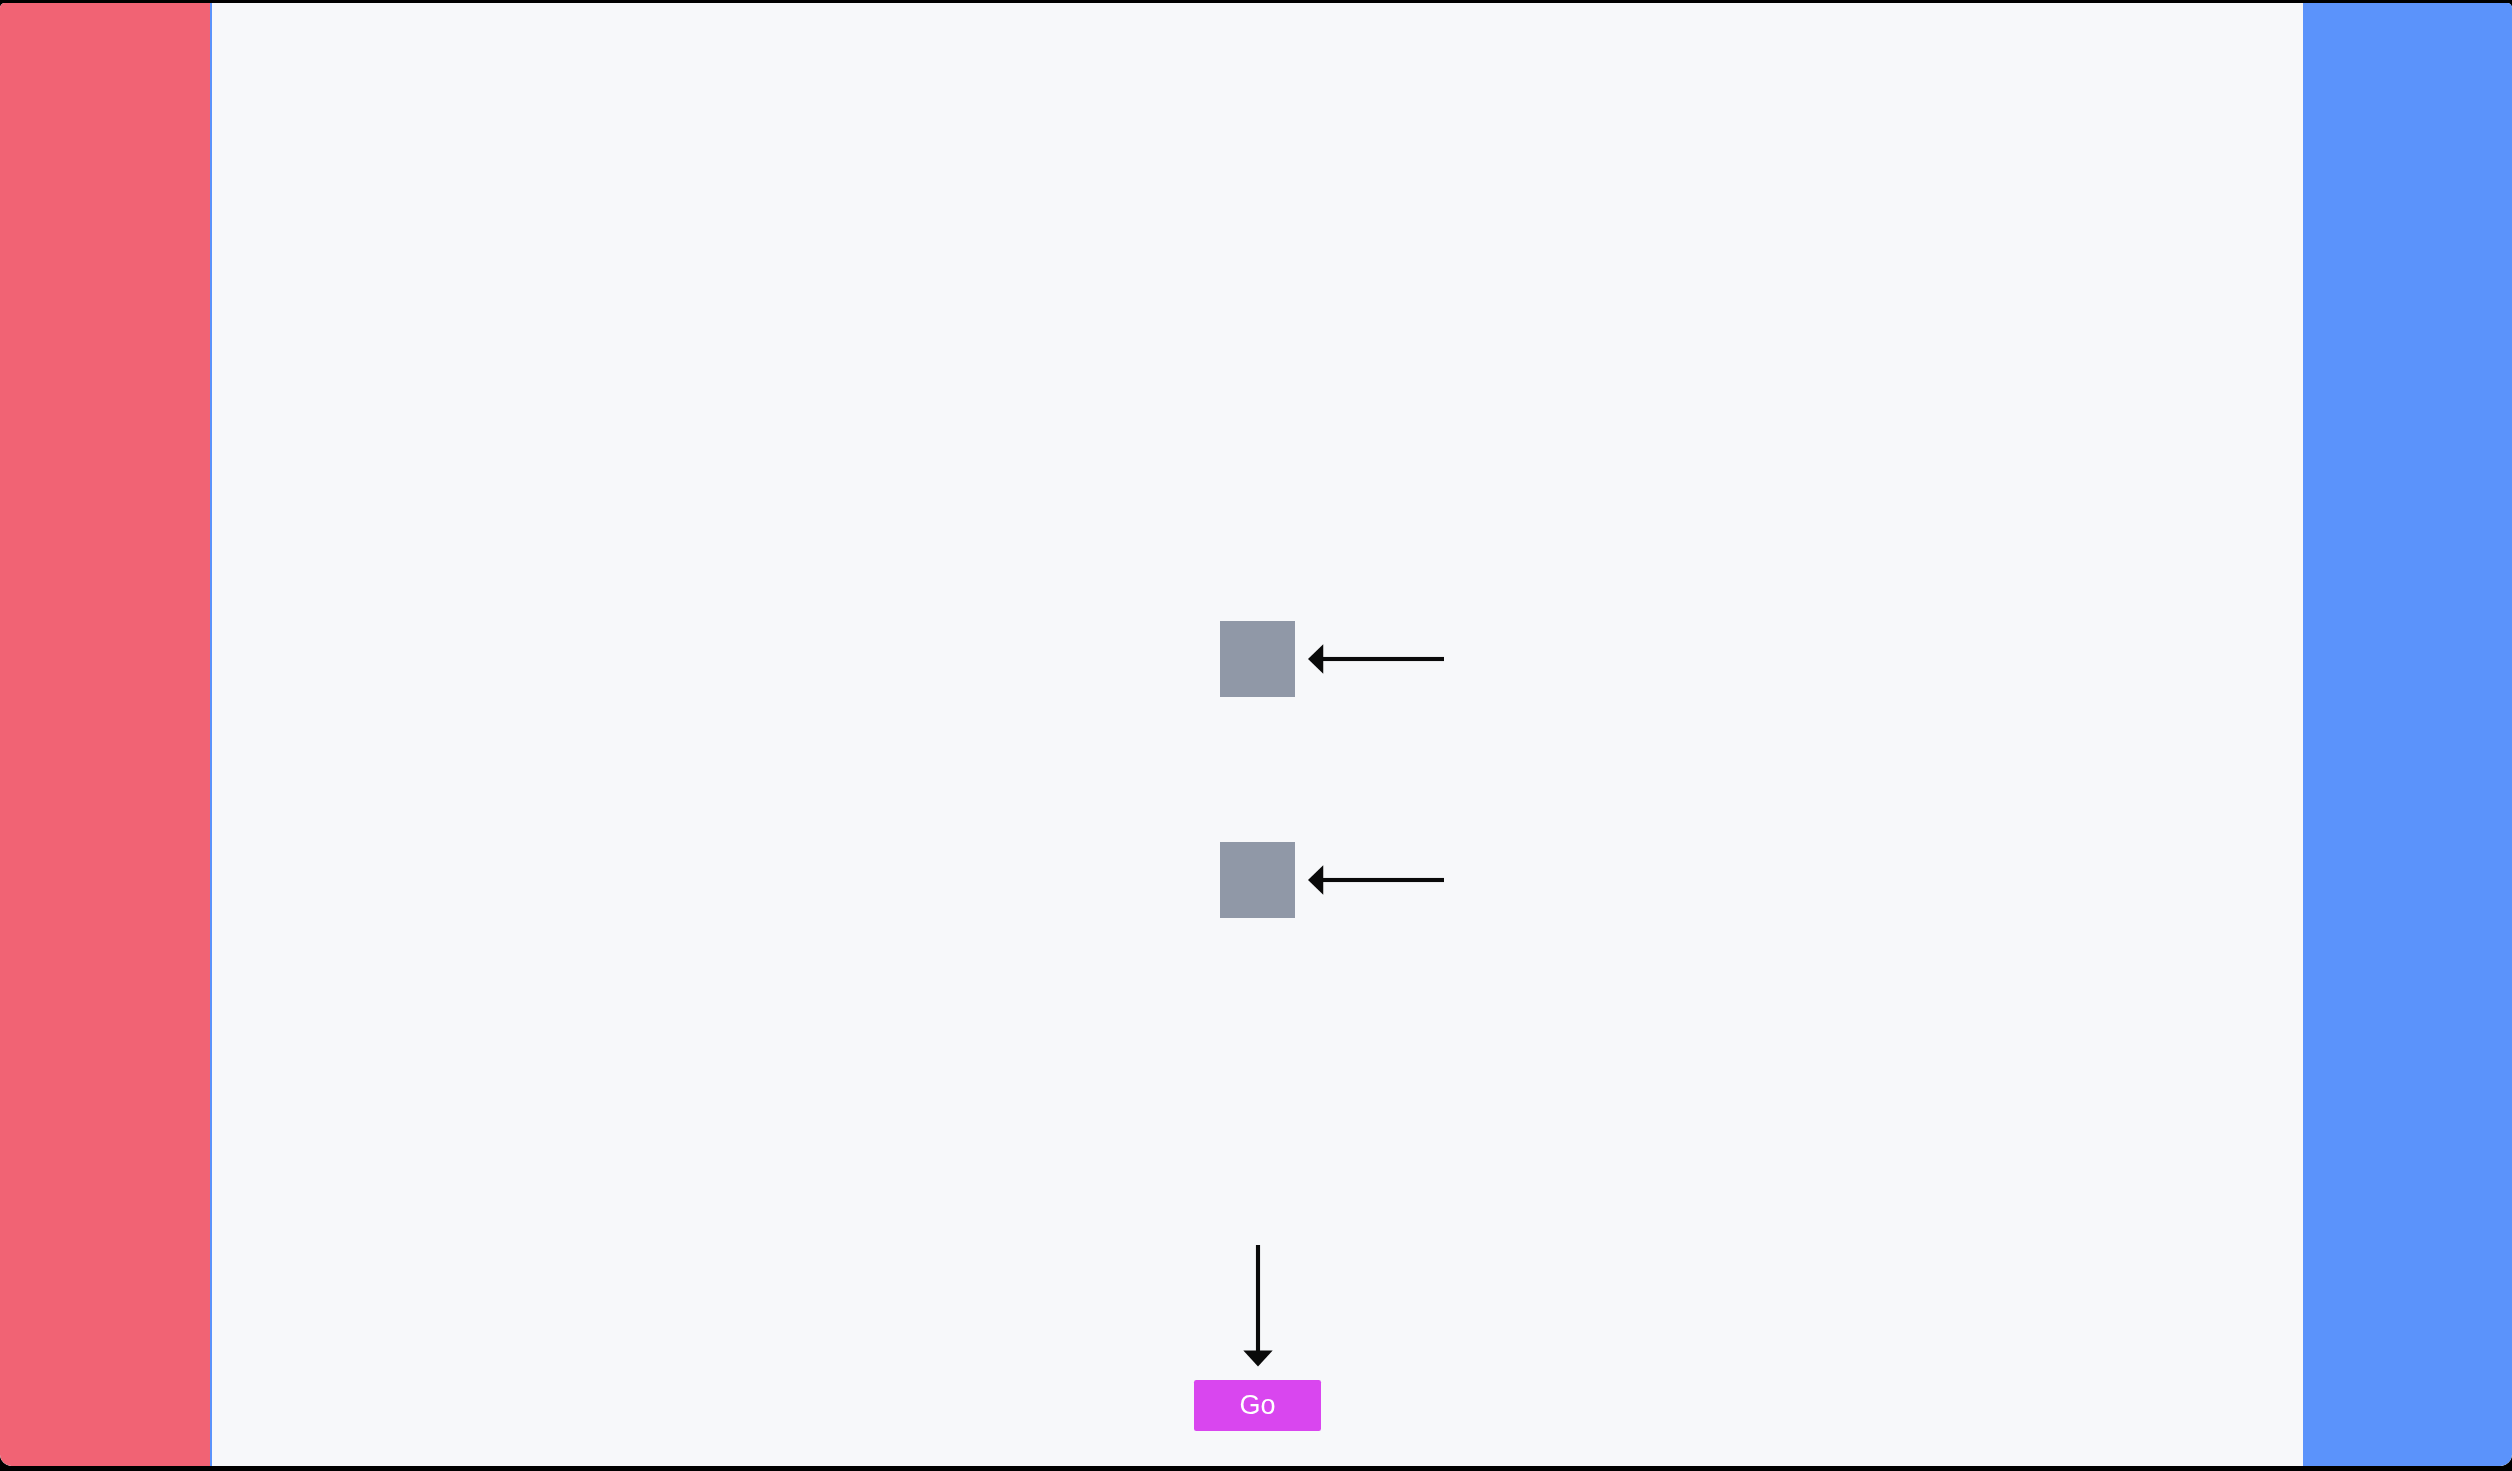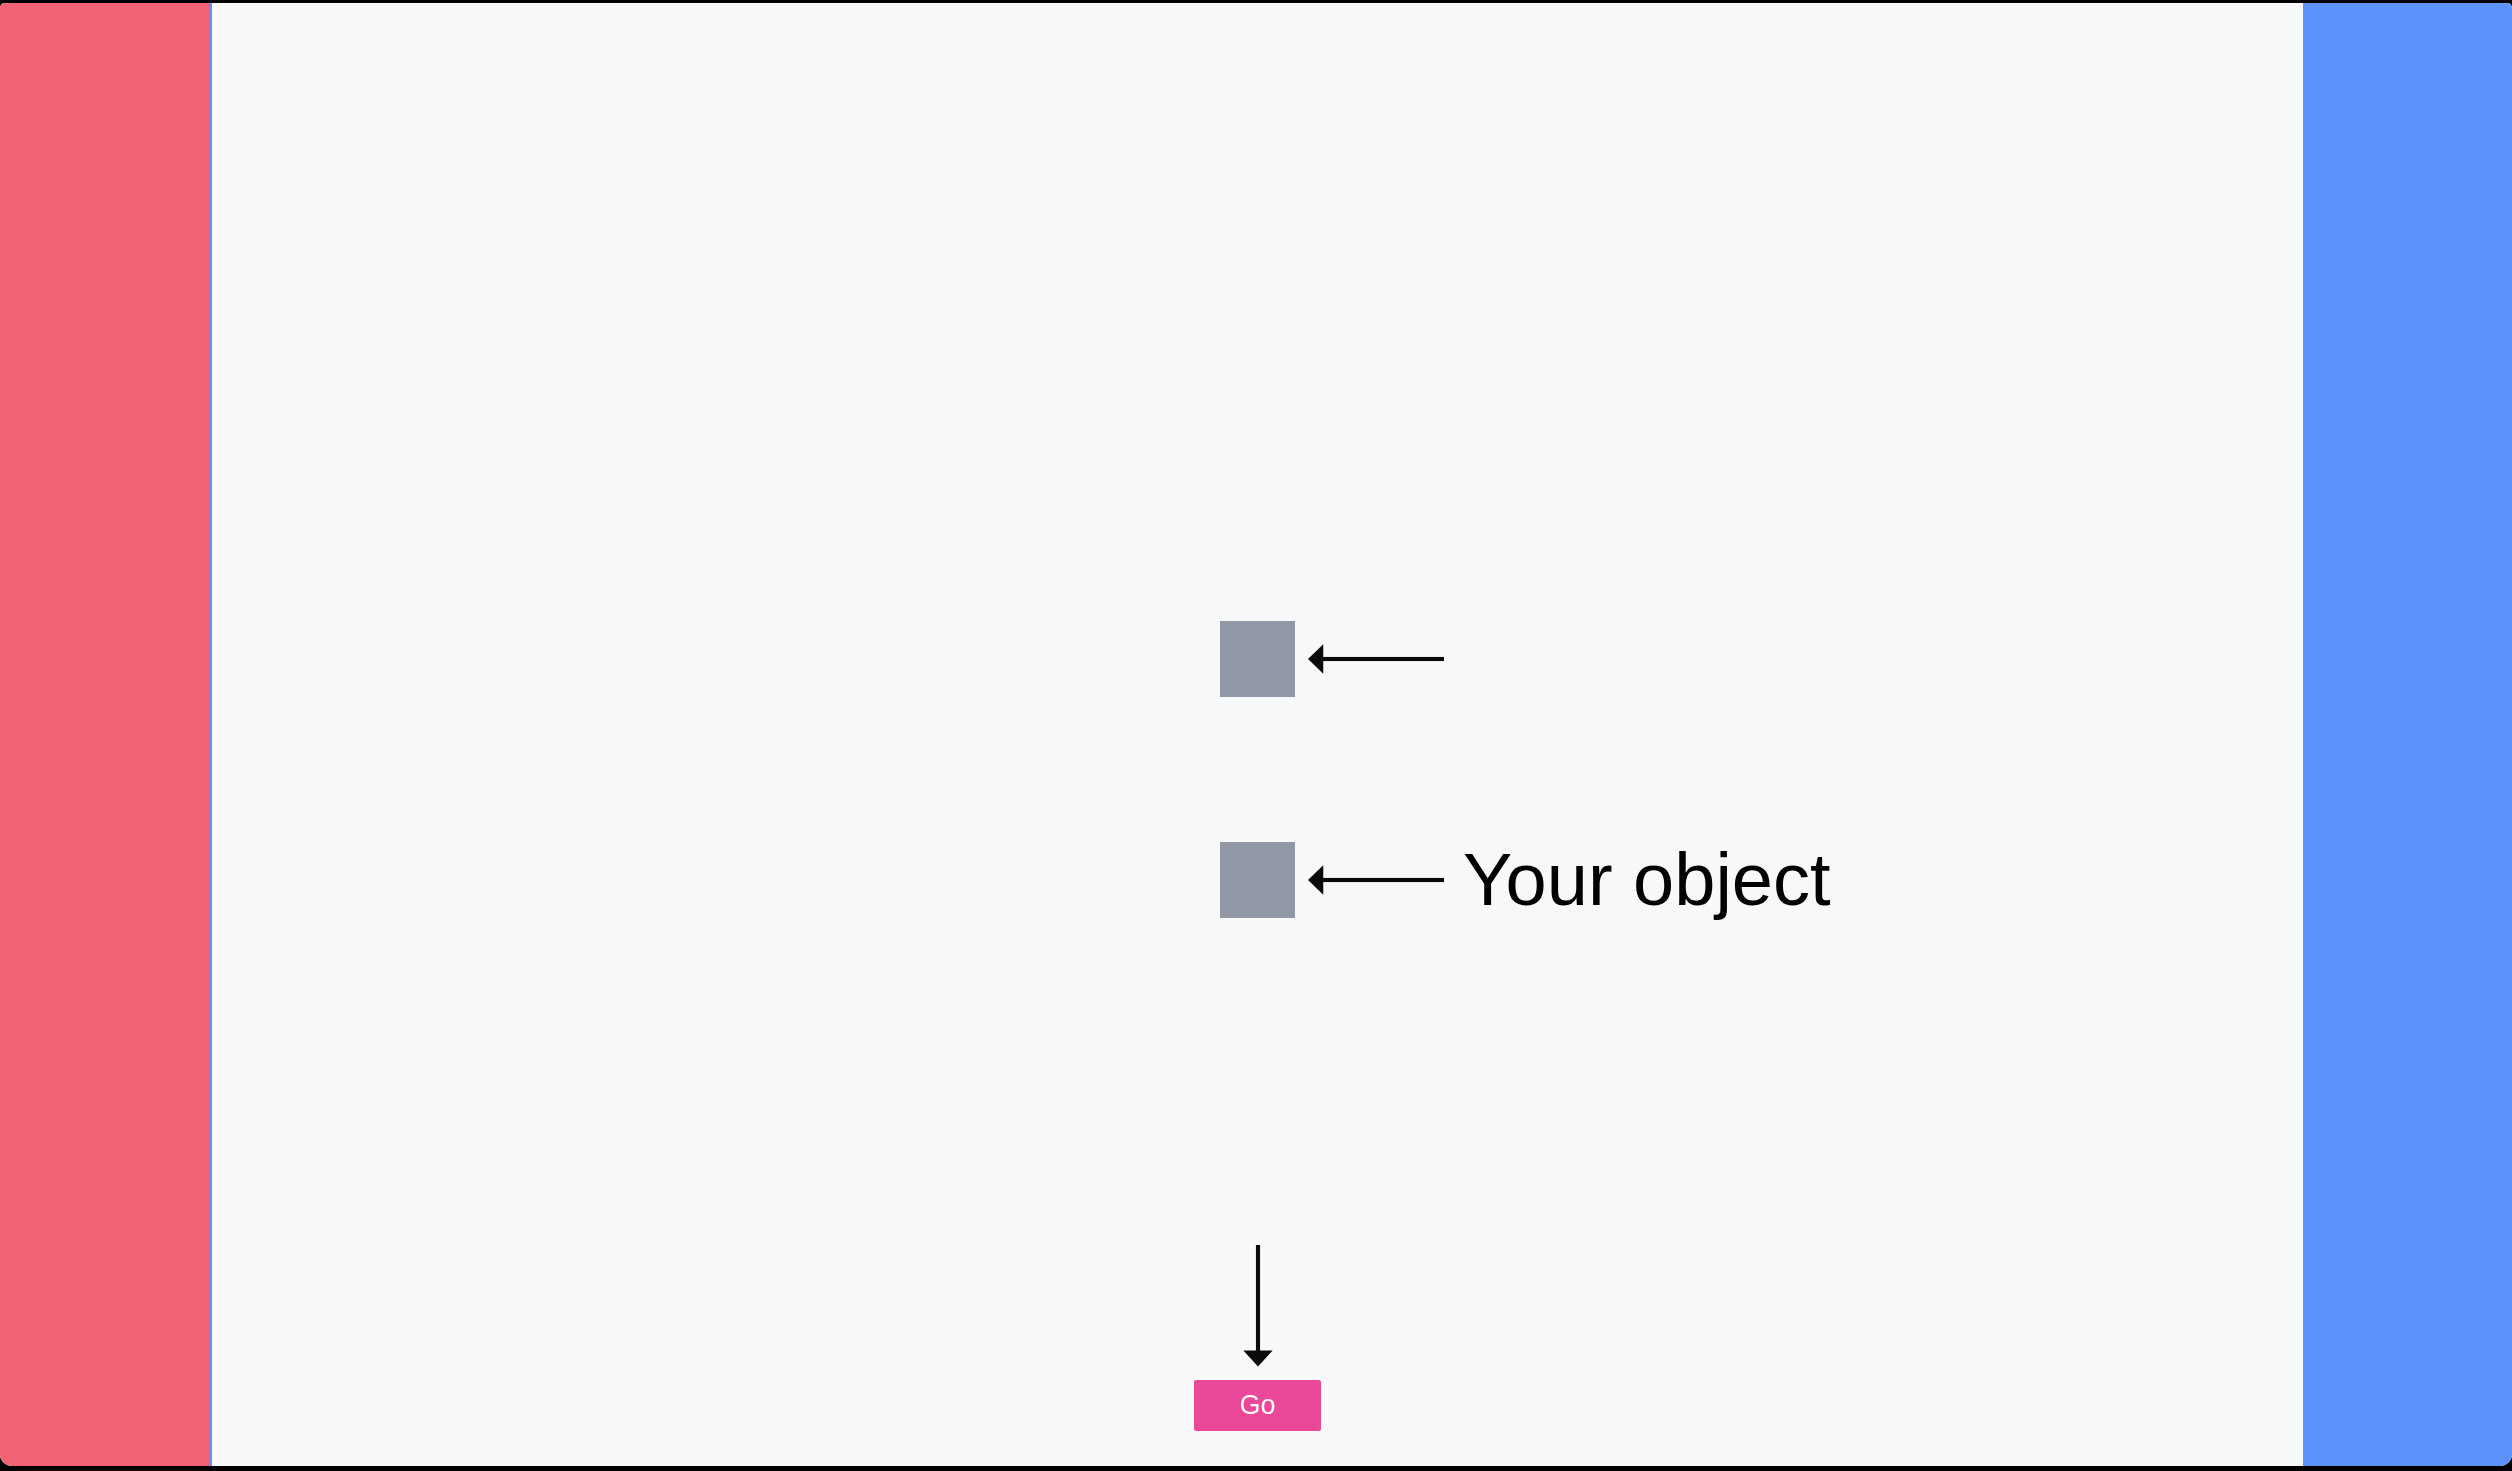--- a/index.html
+++ b/index.html
@@ -93,22 +93,21 @@
   <svg class="arrow arrow-partner" width="136" height="32" viewBox="0 0 232 54">
     <polygon points="0,27 26,2 26,52" fill="#0a0a0a"></polygon>
     <rect x="24" y="23.5" width="208" height="7" fill="#0a0a0a"></rect>
   </svg>
 
   <div class="swatch yours" style="background-color: rgb(144, 152, 167);"></div>
   <svg class="arrow arrow-yours" width="136" height="32" viewBox="0 0 232 54">
     <polygon points="0,27 26,2 26,52" fill="#0a0a0a"></polygon>
     <rect x="24" y="23.5" width="208" height="7" fill="#0a0a0a"></rect>
   </svg>
-  <div class="annot-label label-yours">Your object</div>
 
   <svg class="arrow arrow-down" width="32" height="122" viewBox="0 0 54 208">
     <rect x="23.5" y="0" width="7" height="184" fill="#0a0a0a"></rect>
     <polygon points="2,180 52,180 27,207" fill="#0a0a0a"></polygon>
   </svg>
 
-  <button class="go-button" style="background-color: #ec4899;">Go</button>
+  <button class="go-button" style="background-color: #d946ef;">Go</button>
 </div>
 
 
 </body></html>

